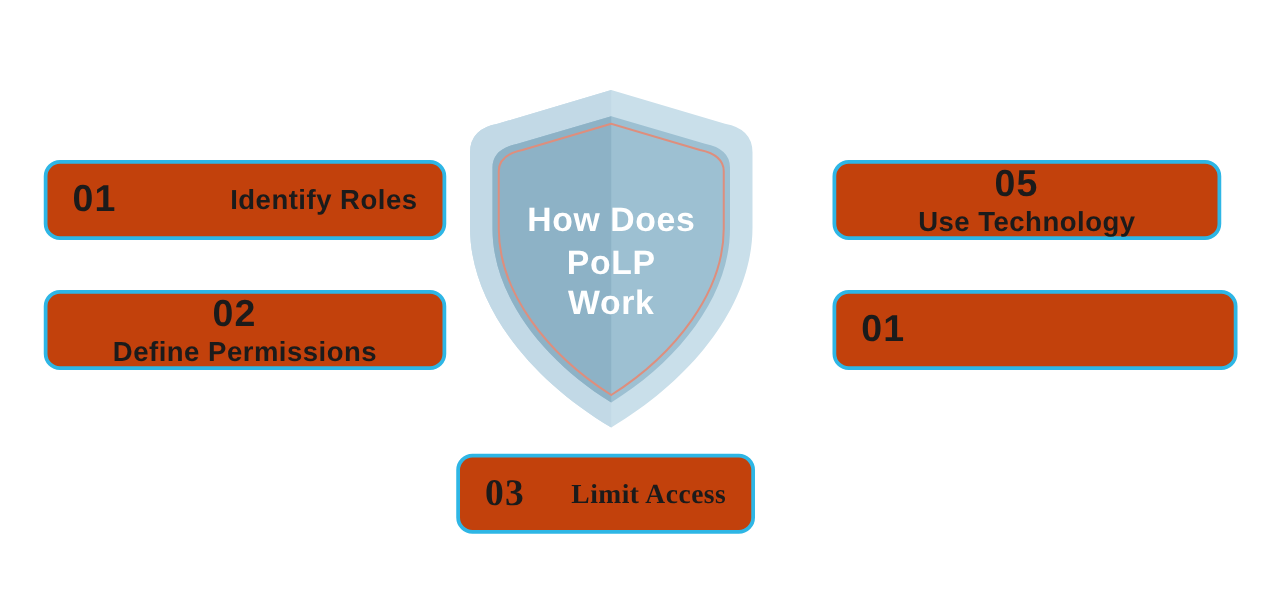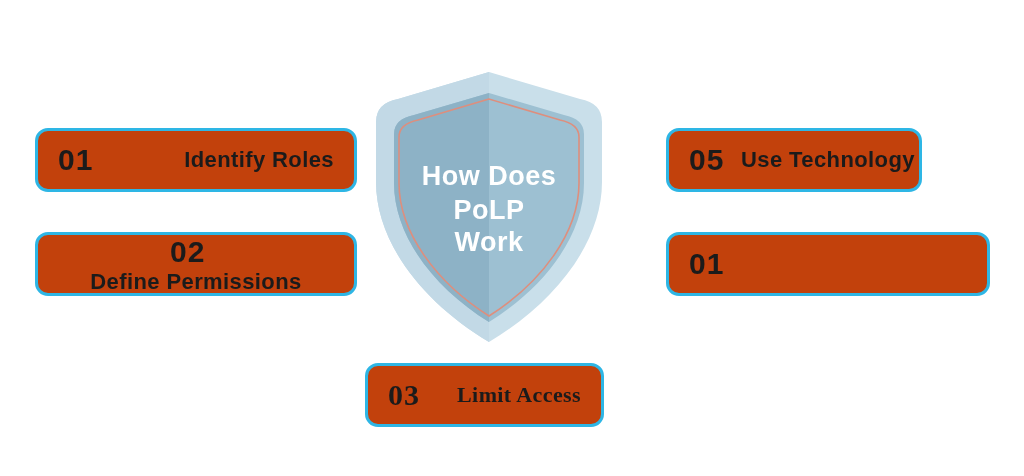--- a/index.html
+++ b/index.html
@@ -38,21 +38,21 @@
     flex: 1 1 auto;
     text-align: right;
     font-size: 22px;
     font-weight: bold;
     color: #1b1b1b;
     letter-spacing: 0.4px;
     white-space: nowrap;
   }
   .pos-top-left      { left: 35px;  top: 128px; width: 322px; }
   .pos-middle-left   { left: 35px;  top: 232px; width: 322px; flex-direction: column; }
-  .pos-top-right     { left: 666px; top: 128px; width: 256px; }
+  .pos-top-right     { left: 666px; top: 128px; width: 311px; flex-direction: column; }
   .pos-middle-right  { left: 666px; top: 232px; width: 324px; }
   .pos-bottom-center { left: 365px; top: 363px; width: 239px; font-family: Liberation Serif, serif; }
   .shield-wrap {
     position: absolute;
     left: 368px;
     top: 70px;
     width: 242px;
     height: 276px;
     text-decoration: underline;
   }

